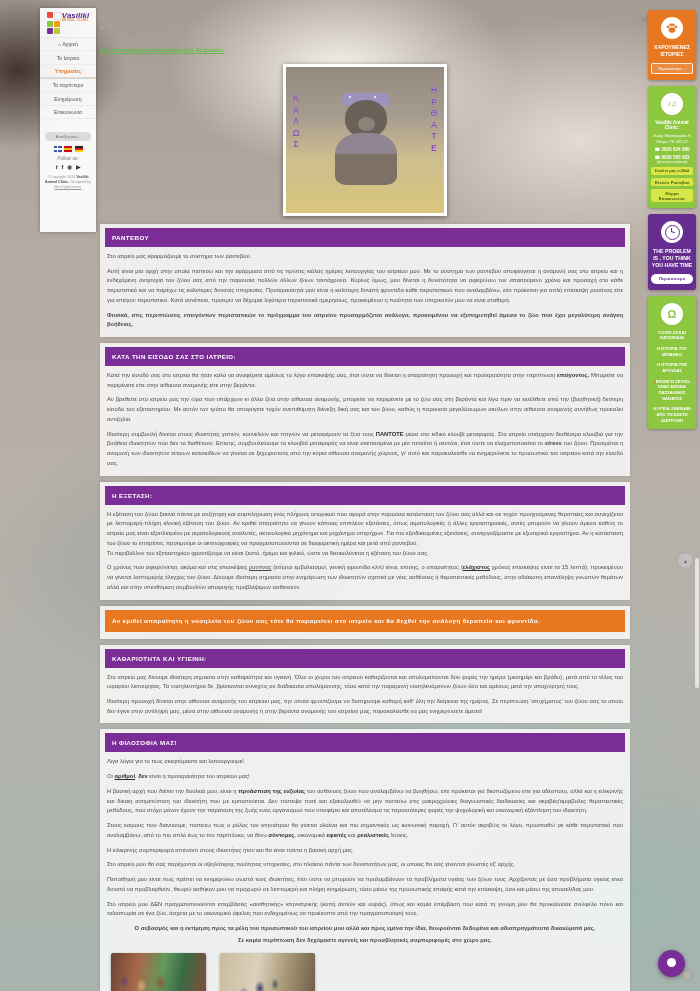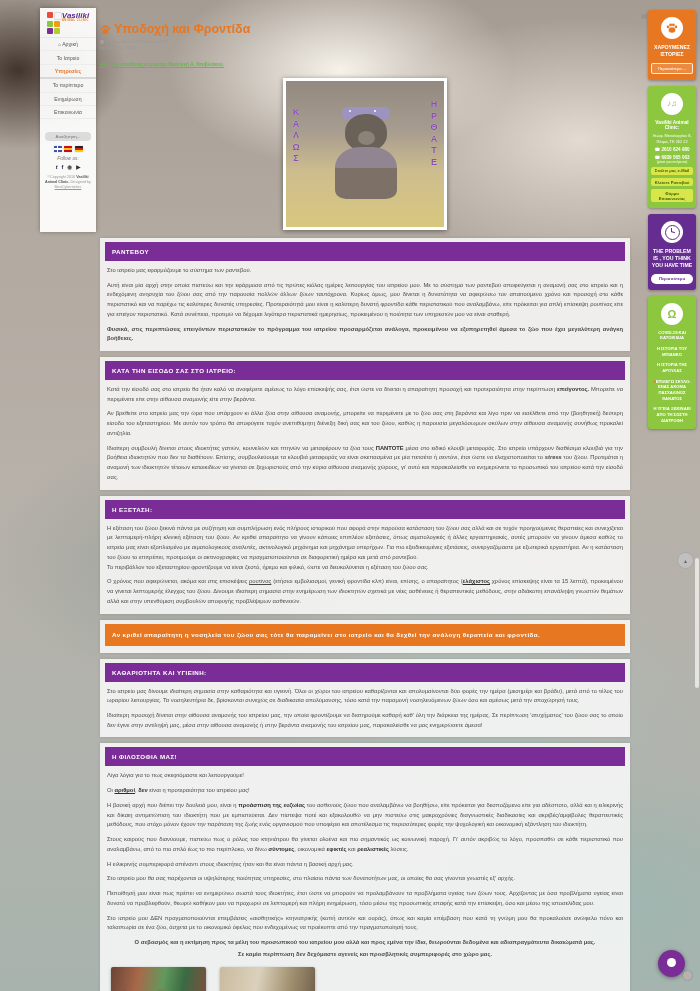--- a/index.html
+++ b/index.html
@@ -175,30 +175,20 @@
     <div class="copyright">
       <span>©Copyright 2016 </span><b>Vasiliki Animal Clinic.</b><span> Designed by </span><u>BestCybernetics</u>
     </div>
   </div>
 
   <div class="main">
     <div style="position:relative">
       <div class="toolicons">
         <span>▤</span><span>✉</span>
       </div>
-      <div class="title-row">
-        <svg class="paw" viewBox="0 0 20 20" fill="currentColor">
-            <ellipse cx="10" cy="13.5" rx="5.6" ry="4.6"></ellipse>
-            <circle cx="3.4" cy="8.2" r="2.2"></circle>
-            <circle cx="7.7" cy="4.8" r="2.4"></circle>
-            <circle cx="12.3" cy="4.8" r="2.4"></circle>
-            <circle cx="16.6" cy="8.2" r="2.2"></circle>
-          </svg>
-        <h1>Υποδοχή και Φροντίδα</h1>
-      </div>
       <div class="meta">
         <div><span class="cal">▦</span><span>Δημοσιεύθηκε: 22 Μαρτίου 2019</span></div>
         <div>Εμφανίσεις: 71655</div>
       </div>
       <span class="author">Από την υπεύθυνη κτηνίατρο Βασιλική Α. Νταβλιάκου.</span>
     </div>
 
     <div class="photo">
       <div class="dog-band"></div>
       <div class="dog-head"></div>

